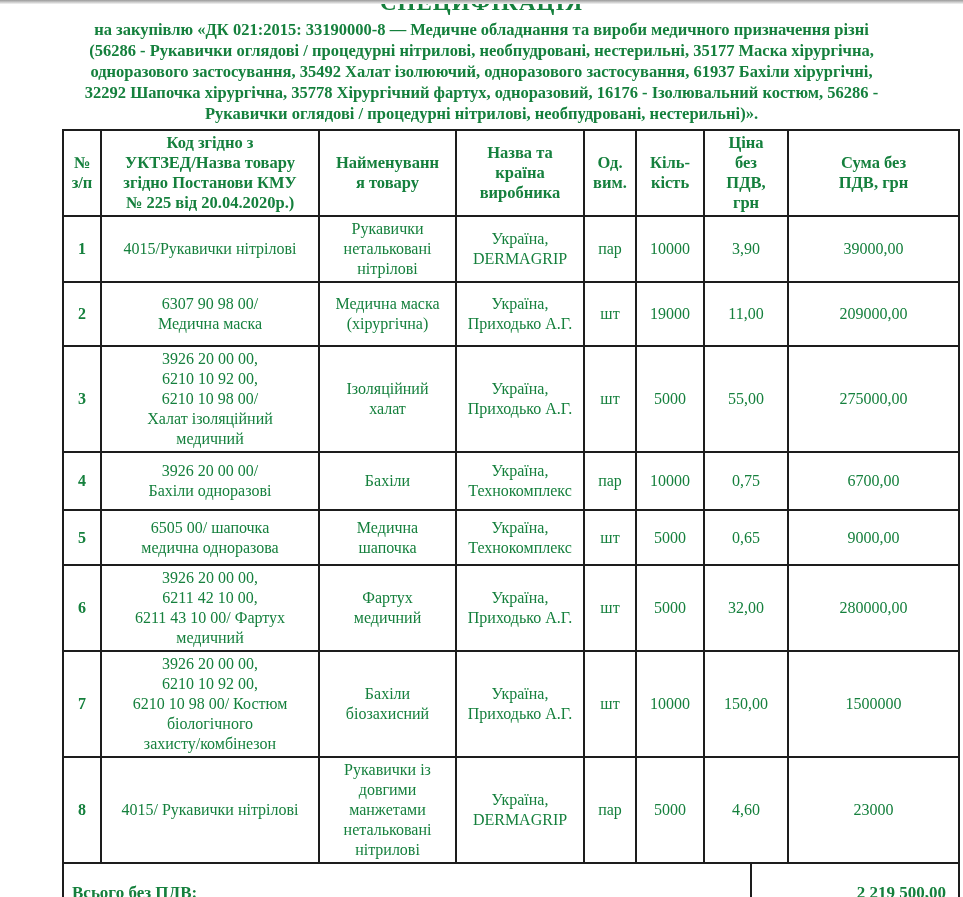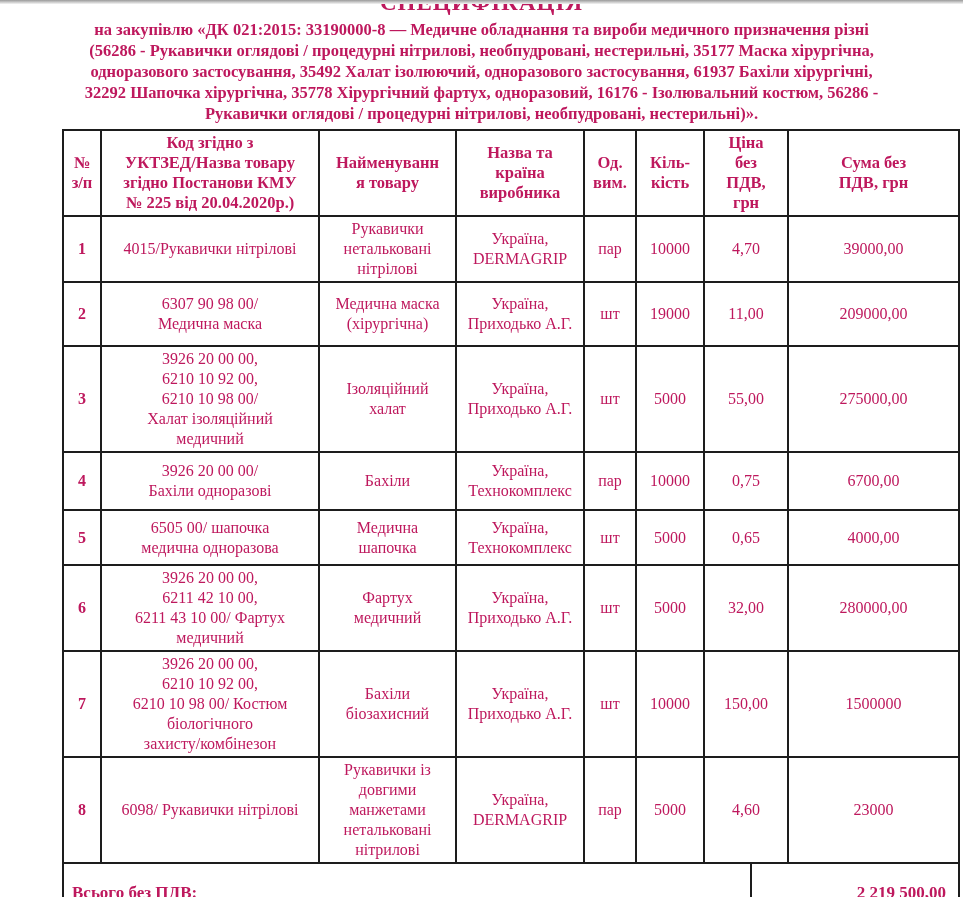--- a/index.html
+++ b/index.html
@@ -1,18 +1,18 @@
 <!DOCTYPE html>
 <html lang="uk"><head>
 <meta charset="utf-8">
 <style>
   html,body{margin:0;padding:0;background:#ffffff;}
   .page{
     width:963px;height:897px;overflow:hidden;background:#ffffff;
-    font-family:"Liberation Serif","DejaVu Serif",serif;color:#be185d;position:relative;
+    font-family:"Liberation Serif","DejaVu Serif",serif;color:#15803d;position:relative;
   }
   .scan-edge{height:4px;background:linear-gradient(#9a9a9a,#f4f4f4);}
   .title-clip{height:12px;overflow:hidden;}
   .title-clip .t{
     font-size:23px;font-weight:bold;text-align:center;letter-spacing:1px;
     line-height:26px;margin-top:-14px;
   }
   .intro{
     font-weight:bold;text-align:center;font-size:16.5px;line-height:21px;
     width:916px;margin:3px auto 5px auto;white-space:pre-line;
@@ -102,21 +102,21 @@
     <tr>
       <td class="num">1</td>
       <td>4015/Рукавички нітрілові</td>
       <td>Рукавички
 нетальковані
 нітрілові</td>
       <td>Україна,
 DERMAGRIP</td>
       <td>пар</td>
       <td>10000</td>
-      <td>4,70</td>
+      <td>3,90</td>
       <td>39000,00</td>
     </tr>
 
     <tr>
       <td class="num">2</td>
       <td>6307 90 98 00/
 Медична маска</td>
       <td>Медична маска
 (хірургічна)</td>
       <td>Україна,
@@ -161,21 +161,21 @@
       <td class="num">5</td>
       <td>6505 00/  шапочка
 медична одноразова</td>
       <td>Медична
 шапочка</td>
       <td>Україна,
 Технокомплекс</td>
       <td>шт</td>
       <td>5000</td>
       <td>0,65</td>
-      <td>4000,00</td>
+      <td>9000,00</td>
     </tr>
 
     <tr>
       <td class="num">6</td>
       <td>3926 20 00 00,
 6211 42 10 00,
 6211 43 10 00/ Фартух
 медичний</td>
       <td>Фартух
 медичний</td>
@@ -199,21 +199,21 @@
       <td>Україна,
 Приходько А.Г.</td>
       <td>шт</td>
       <td>10000</td>
       <td>150,00</td>
       <td>1500000</td>
     </tr>
 
     <tr>
       <td class="num">8</td>
-      <td>6098/  Рукавички нітрілові</td>
+      <td>4015/  Рукавички нітрілові</td>
       <td>Рукавички із
 довгими
 манжетами
 нетальковані
 нітрилові</td>
       <td>Україна,
 DERMAGRIP</td>
       <td>пар</td>
       <td>5000</td>
       <td>4,60</td>

